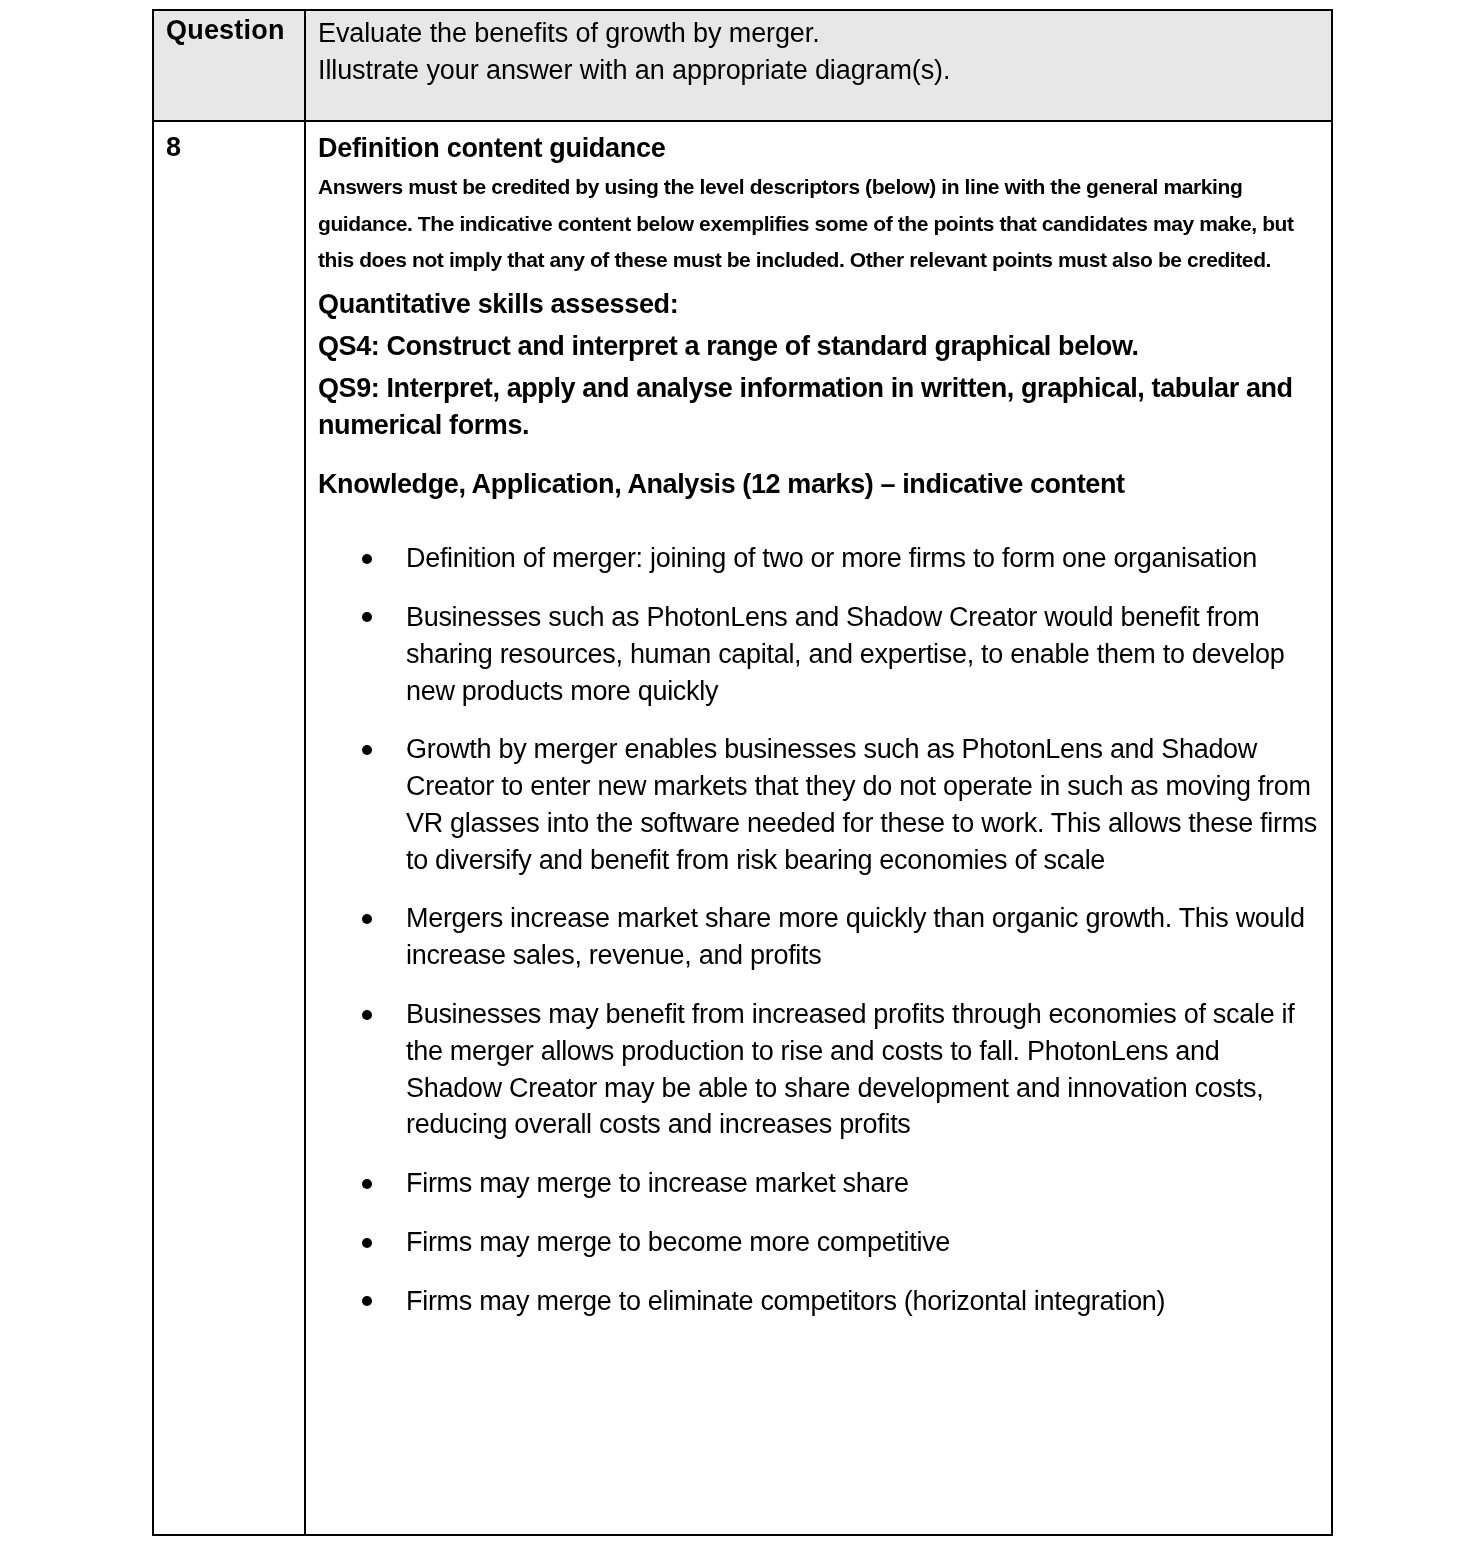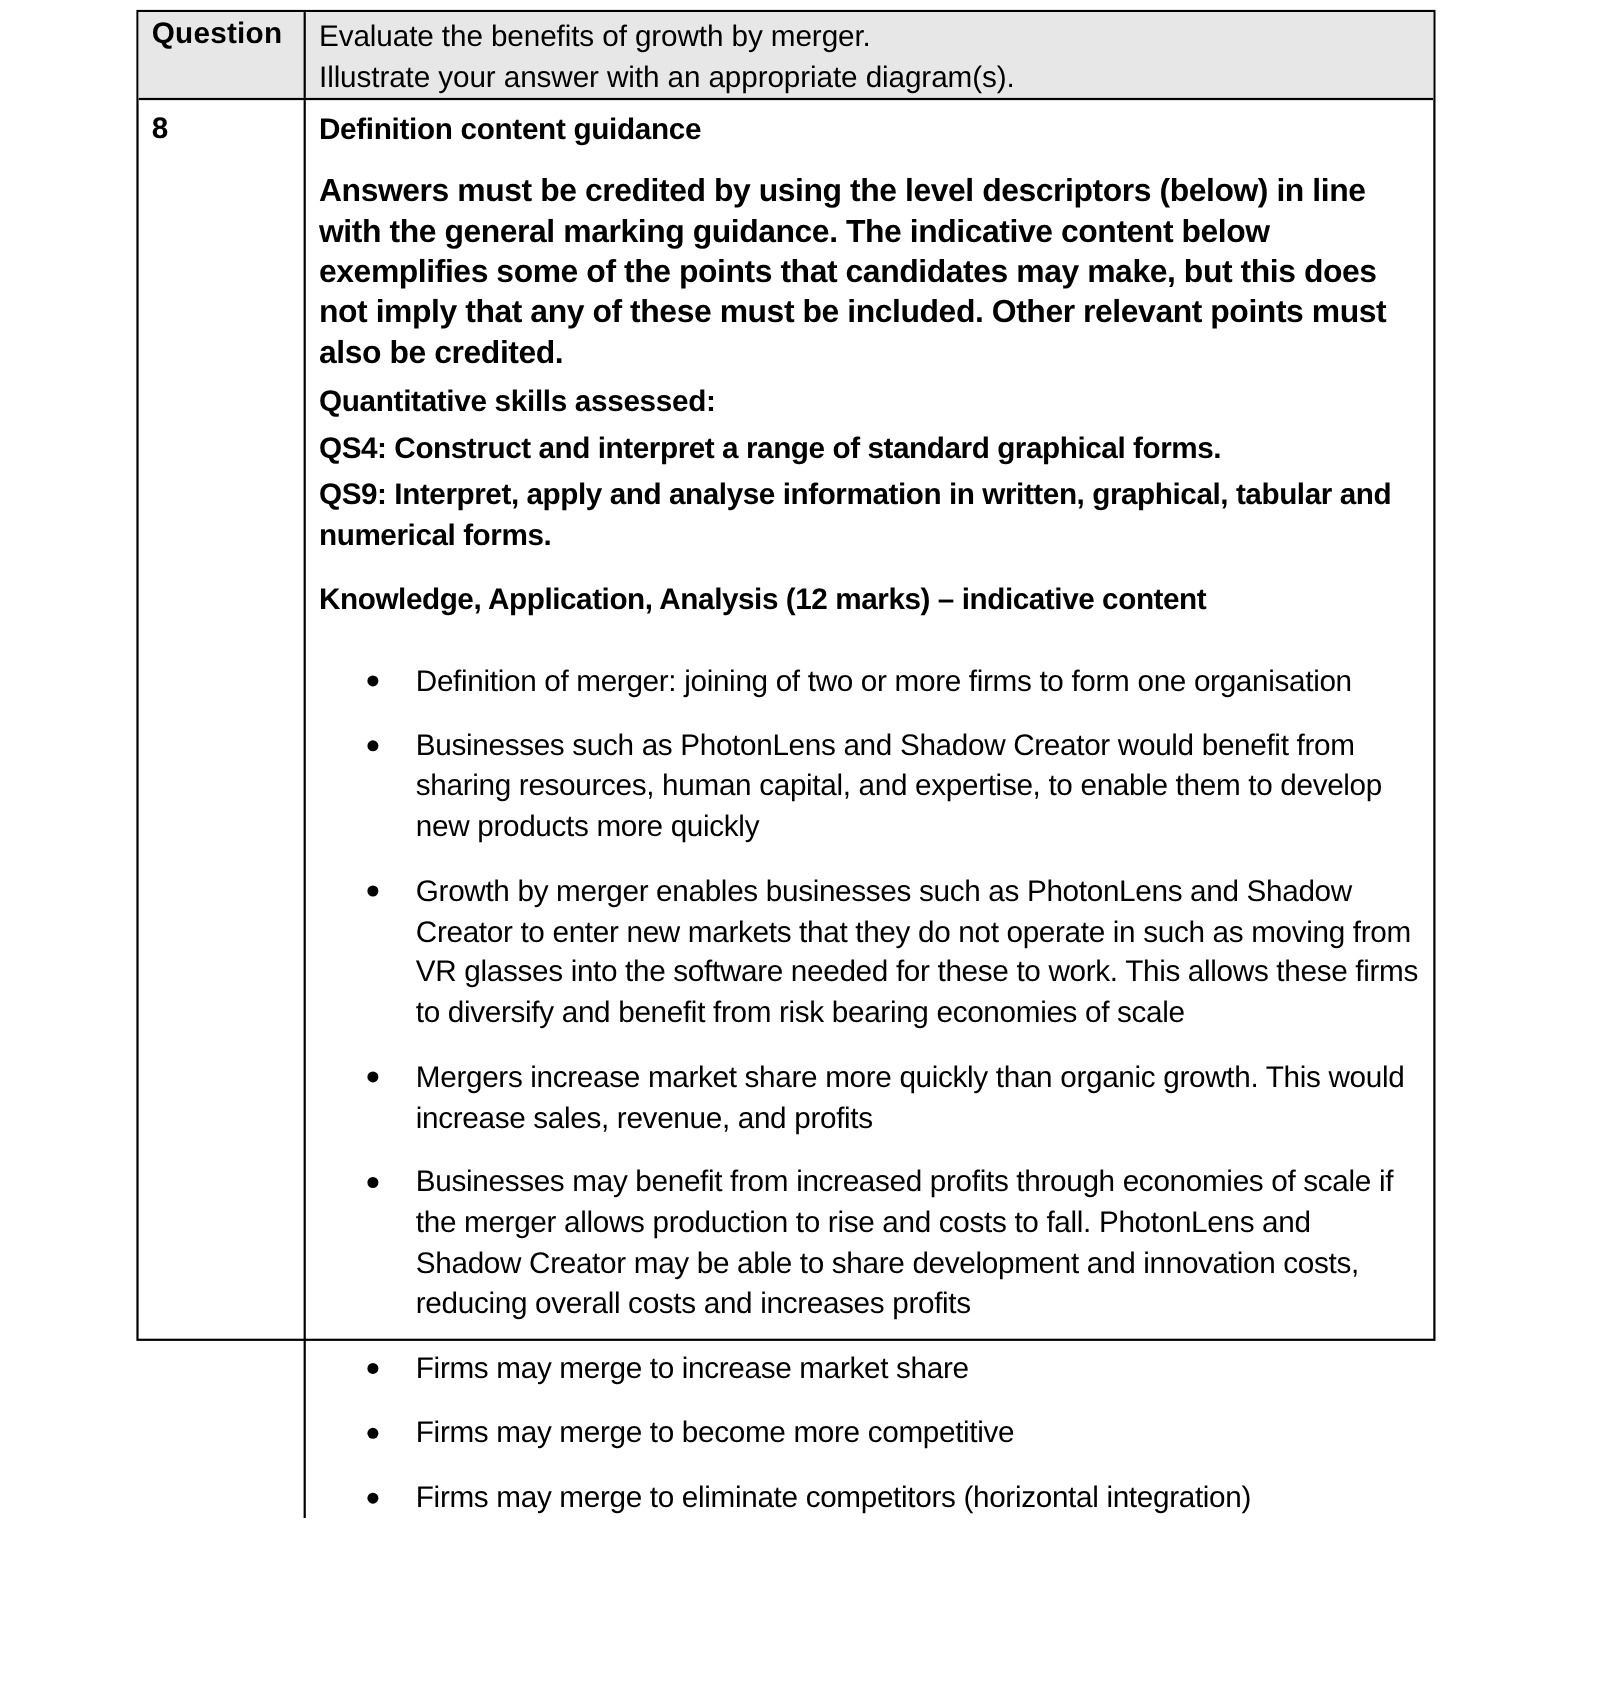--- a/index.html
+++ b/index.html
@@ -9,24 +9,24 @@
     }
     body {
       width: 1464px;
       height: 1548px;
       position: relative;
       font-family: "Liberation Sans", "DejaVu Sans", sans-serif;
       color: #000000;
     }
     .mark-table {
       position: absolute;
-      left: 124px;
+      left: 152px;
       top: 9px;
       width: 1181px;
-      height: 1210px;
+      height: 1527px;
       border: 2px solid #000;
       box-sizing: border-box;
       display: flex;
       flex-direction: column;
     }
     .row {
       display: flex;
       width: 100%;
     }
     .row.header {
@@ -67,24 +67,24 @@
       padding-top: 8px;
     }
     .b-heading {
       font-weight: bold;
       font-size: 27px;
       line-height: 37px;
       letter-spacing: -0.3px;
     }
     .b-para {
       font-weight: bold;
-      font-size: 29px;
+      font-size: 21px;
       line-height: 36.7px;
       letter-spacing: -0.4px;
-      margin-top: 20px;
+      margin-top: 2px;
     }
     .qs-heading {
       font-weight: bold;
       font-size: 27px;
       line-height: 37px;
       margin-top: 7px;
       letter-spacing: -0.3px;
     }
     .qs-item {
       font-weight: bold;
@@ -149,21 +149,21 @@
   </div>
 
   <div class="row body">
     <div class="cell-left">
       <span>8</span>
     </div>
     <div class="cell-right">
       <div class="b-heading">Definition content guidance</div>
       <div class="b-para">Answers must be credited by using the level descriptors (below) in line with the general marking guidance. The indicative content below exemplifies some of the points that candidates may make, but this does not imply that any of these must be included. Other relevant points must also be credited.</div>
       <div class="qs-heading">Quantitative skills assessed:</div>
-      <div class="qs-item">QS4: Construct and interpret a range of standard graphical forms.</div>
+      <div class="qs-item">QS4: Construct and interpret a range of standard graphical below.</div>
       <div class="qs-item">QS9: Interpret, apply and analyse information in written, graphical, tabular and numerical forms.</div>
       <div class="kaa-heading">Knowledge, Application, Analysis (12 marks) – indicative content</div>
 
       <ul class="points">
         <li><span class="bullet"></span><span>Definition of merger: joining of two or more firms to form one organisation</span></li>
         <li><span class="bullet"></span><span>Businesses such as PhotonLens and Shadow Creator would benefit from sharing resources, human capital, and expertise, to enable them to develop new products more quickly</span></li>
         <li><span class="bullet"></span><span>Growth by merger enables businesses such as PhotonLens and Shadow Creator to enter new markets that they do not operate in such as moving from VR glasses into the software needed for these to work. This allows these firms to diversify and benefit from risk bearing economies of scale</span></li>
         <li><span class="bullet"></span><span>Mergers increase market share more quickly than organic growth. This would increase sales, revenue, and profits</span></li>
         <li><span class="bullet"></span><span>Businesses may benefit from increased profits through economies of scale if the merger allows production to rise and costs to fall. PhotonLens and Shadow Creator may be able to share development and innovation costs, reducing overall costs and increases profits</span></li>
         <li><span class="bullet"></span><span>Firms may merge to increase market share</span></li>

